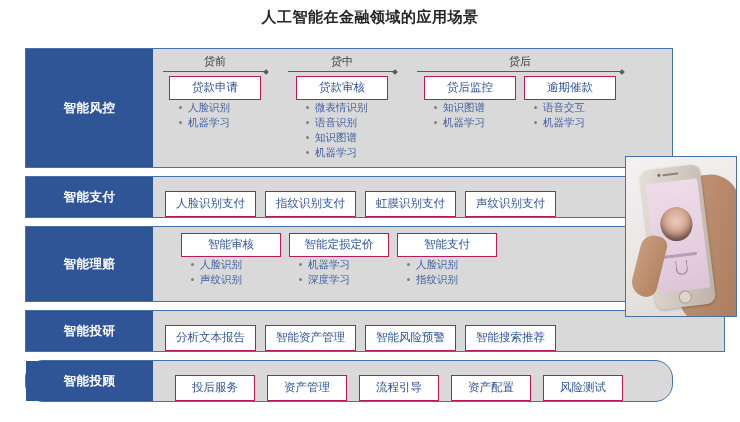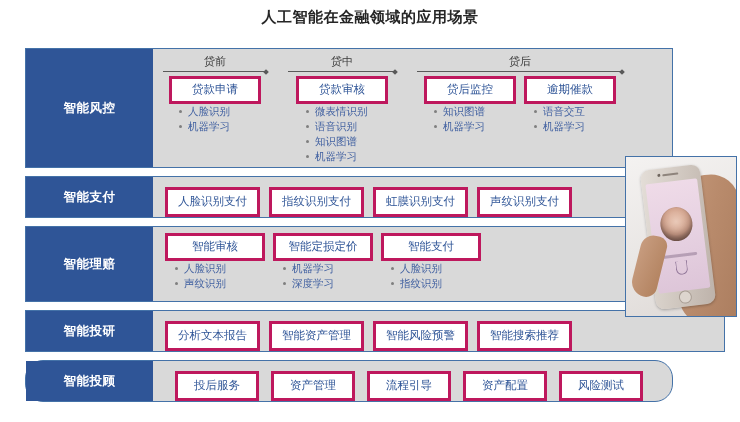--- a/index.html
+++ b/index.html
@@ -51,21 +51,21 @@
     height: 1px; background: #595959; margin: 0 2px 4px 2px;
   }
   .phase-rule::after {
     content: ""; position: absolute; right: -1px; top: -1.5px;
     width: 4px; height: 4px; background: #595959;
     transform: rotate(45deg);
   }
   .phase-cards { display: flex; gap: 8px; justify-content: center; }
   .pcard { width: 92px; }
   .chip {
-    border: 3px solid #be185d;
+    border: 1px solid #be185d;
     background: #ffffff;
     color: #2f5597;
     font-size: 11.5px;
     text-align: center;
     padding: 4px 2px 5px;
     line-height: 1.1;
     white-space: nowrap;
   }
   .blist { padding-left: 4px; }
   .bli {
@@ -78,21 +78,21 @@
     border-radius: 50%; margin-top: 6px; flex: 0 0 3px;
   }
 
   
   #row2 { left: 25px; top: 176px; width: 648px; height: 42px; }
   .chiprow { display: flex; align-items: flex-end; gap: 9px; height: 100%; padding-left: 12px; }
   .chiprow .chip { padding: 5px 10px 6px; }
 
   
   #row3 { left: 25px; top: 226px; width: 648px; height: 76px; }
-  .claims { display: flex; gap: 8px; padding: 6px 0 5px 12px; }
+  .claims { display: flex; gap: 8px; padding: 6px 0 5px 28px; }
   .ccard { width: 100px; }
   .ccard .chip { padding: 4px 4px 5px; }
 
   
   #row4 { left: 25px; top: 310px; width: 700px; height: 42px; }
 
   
   #row5 { left: 25px; top: 360px; width: 648px; height: 42px; border-radius: 18px; }
   #row5 .chiprow { gap: 12px; padding-left: 22px; }
   #row5 .chip { padding: 5px 16px 6px; }

